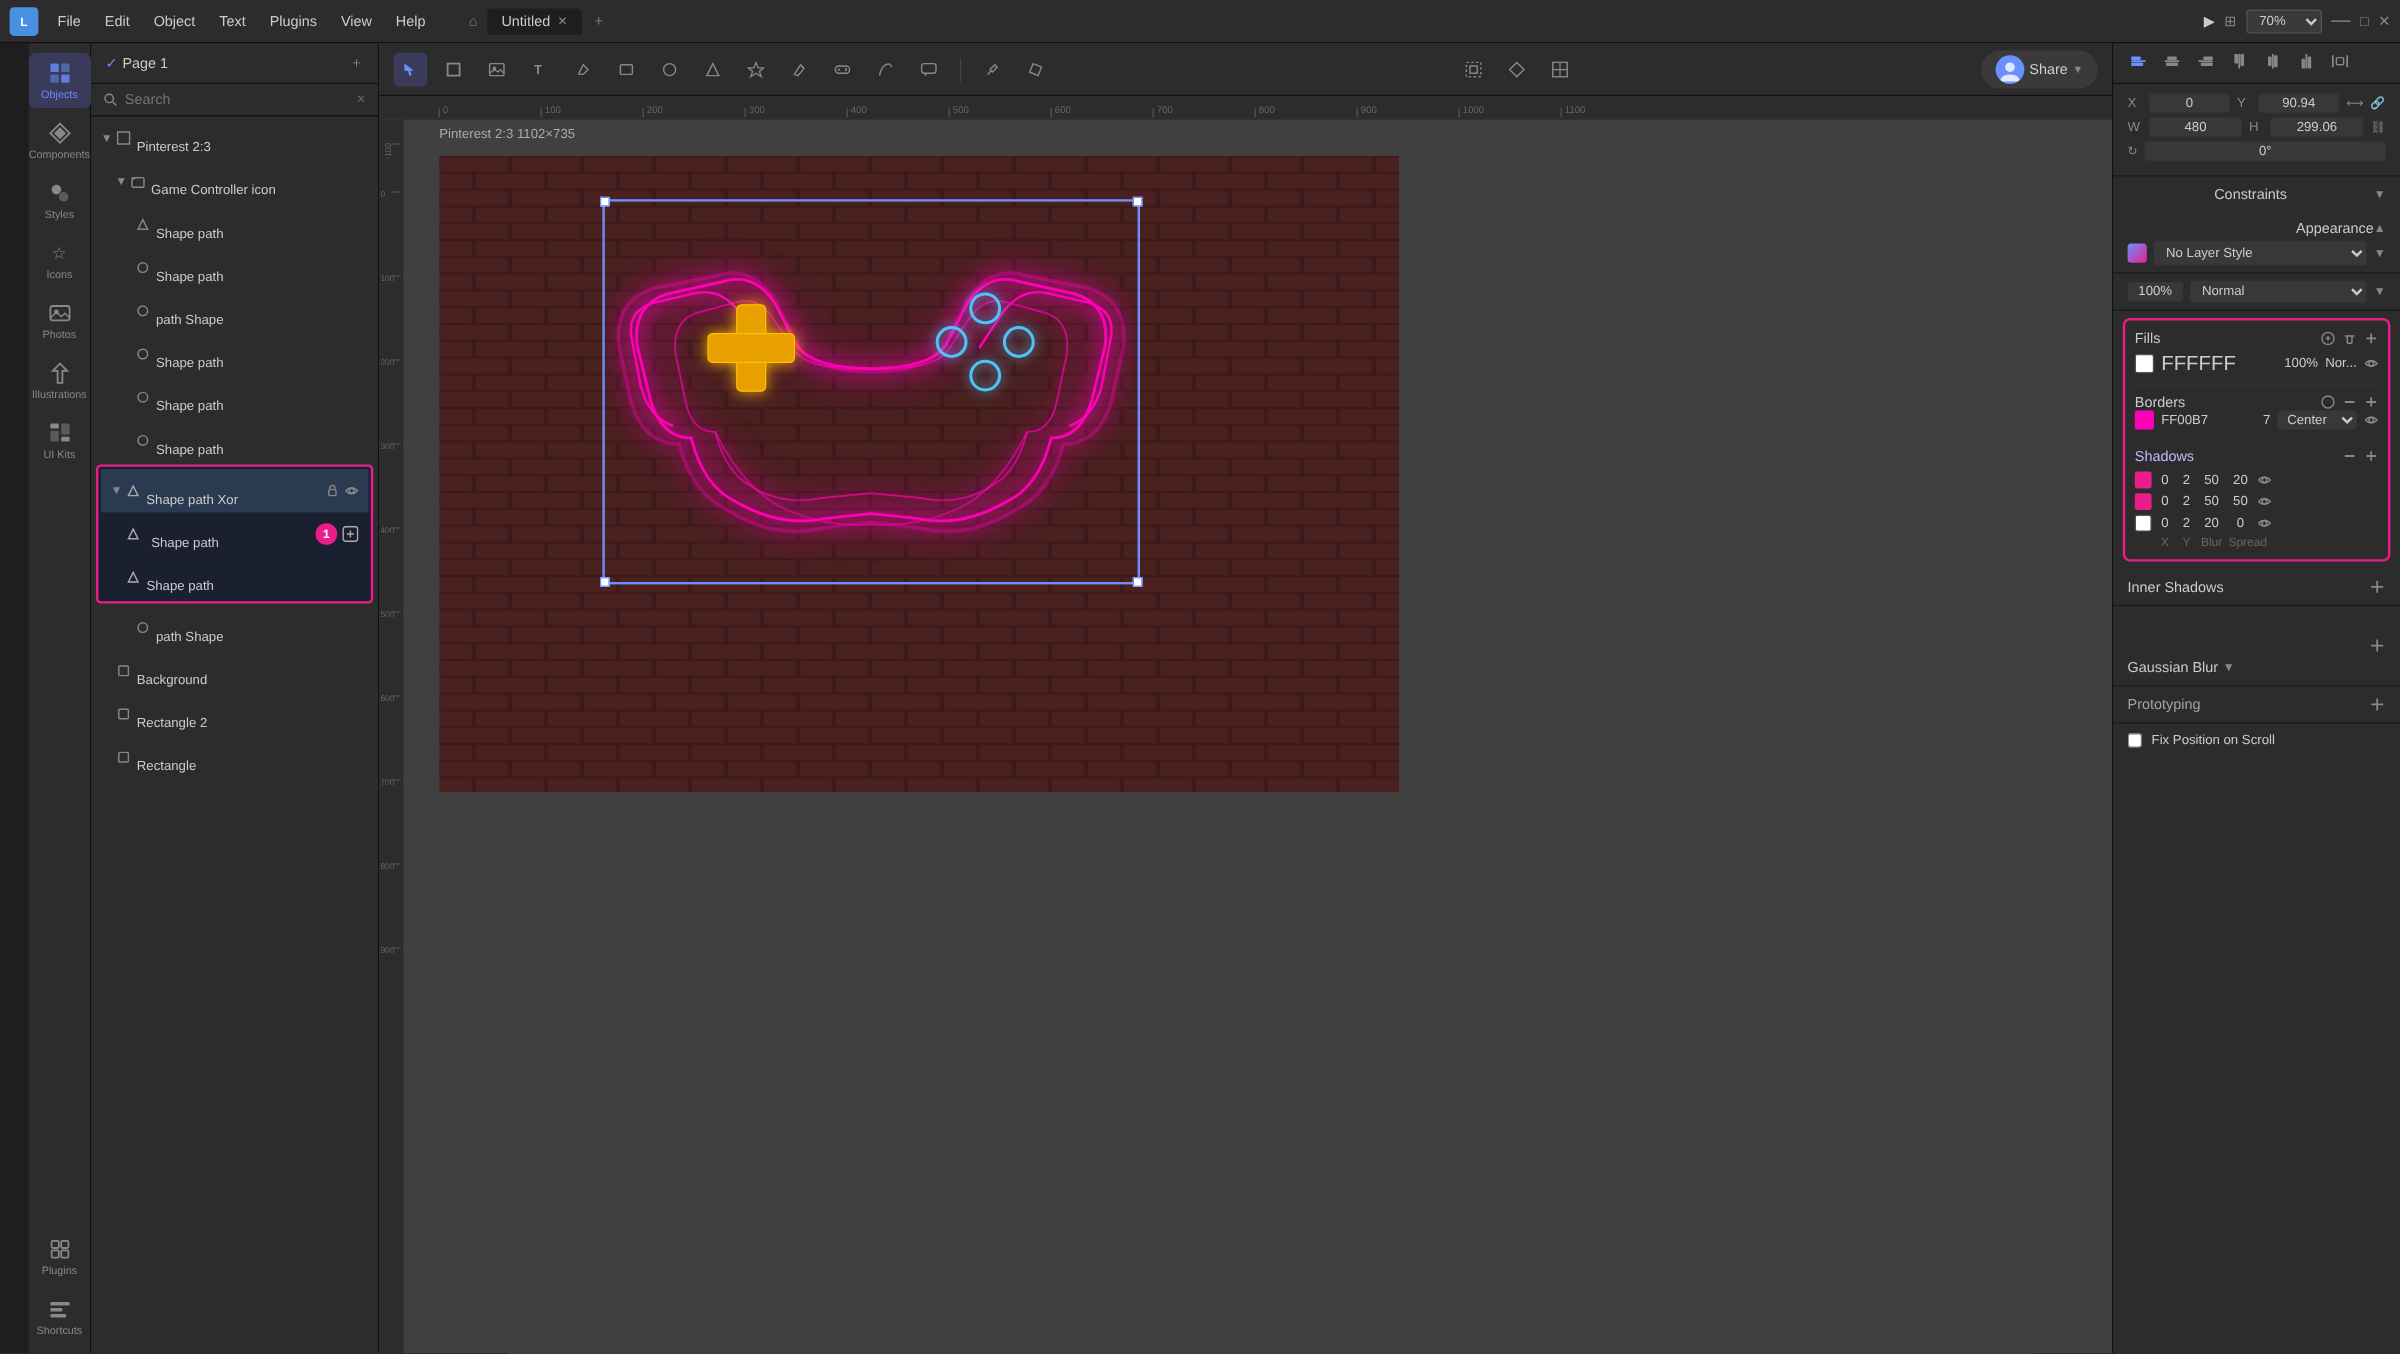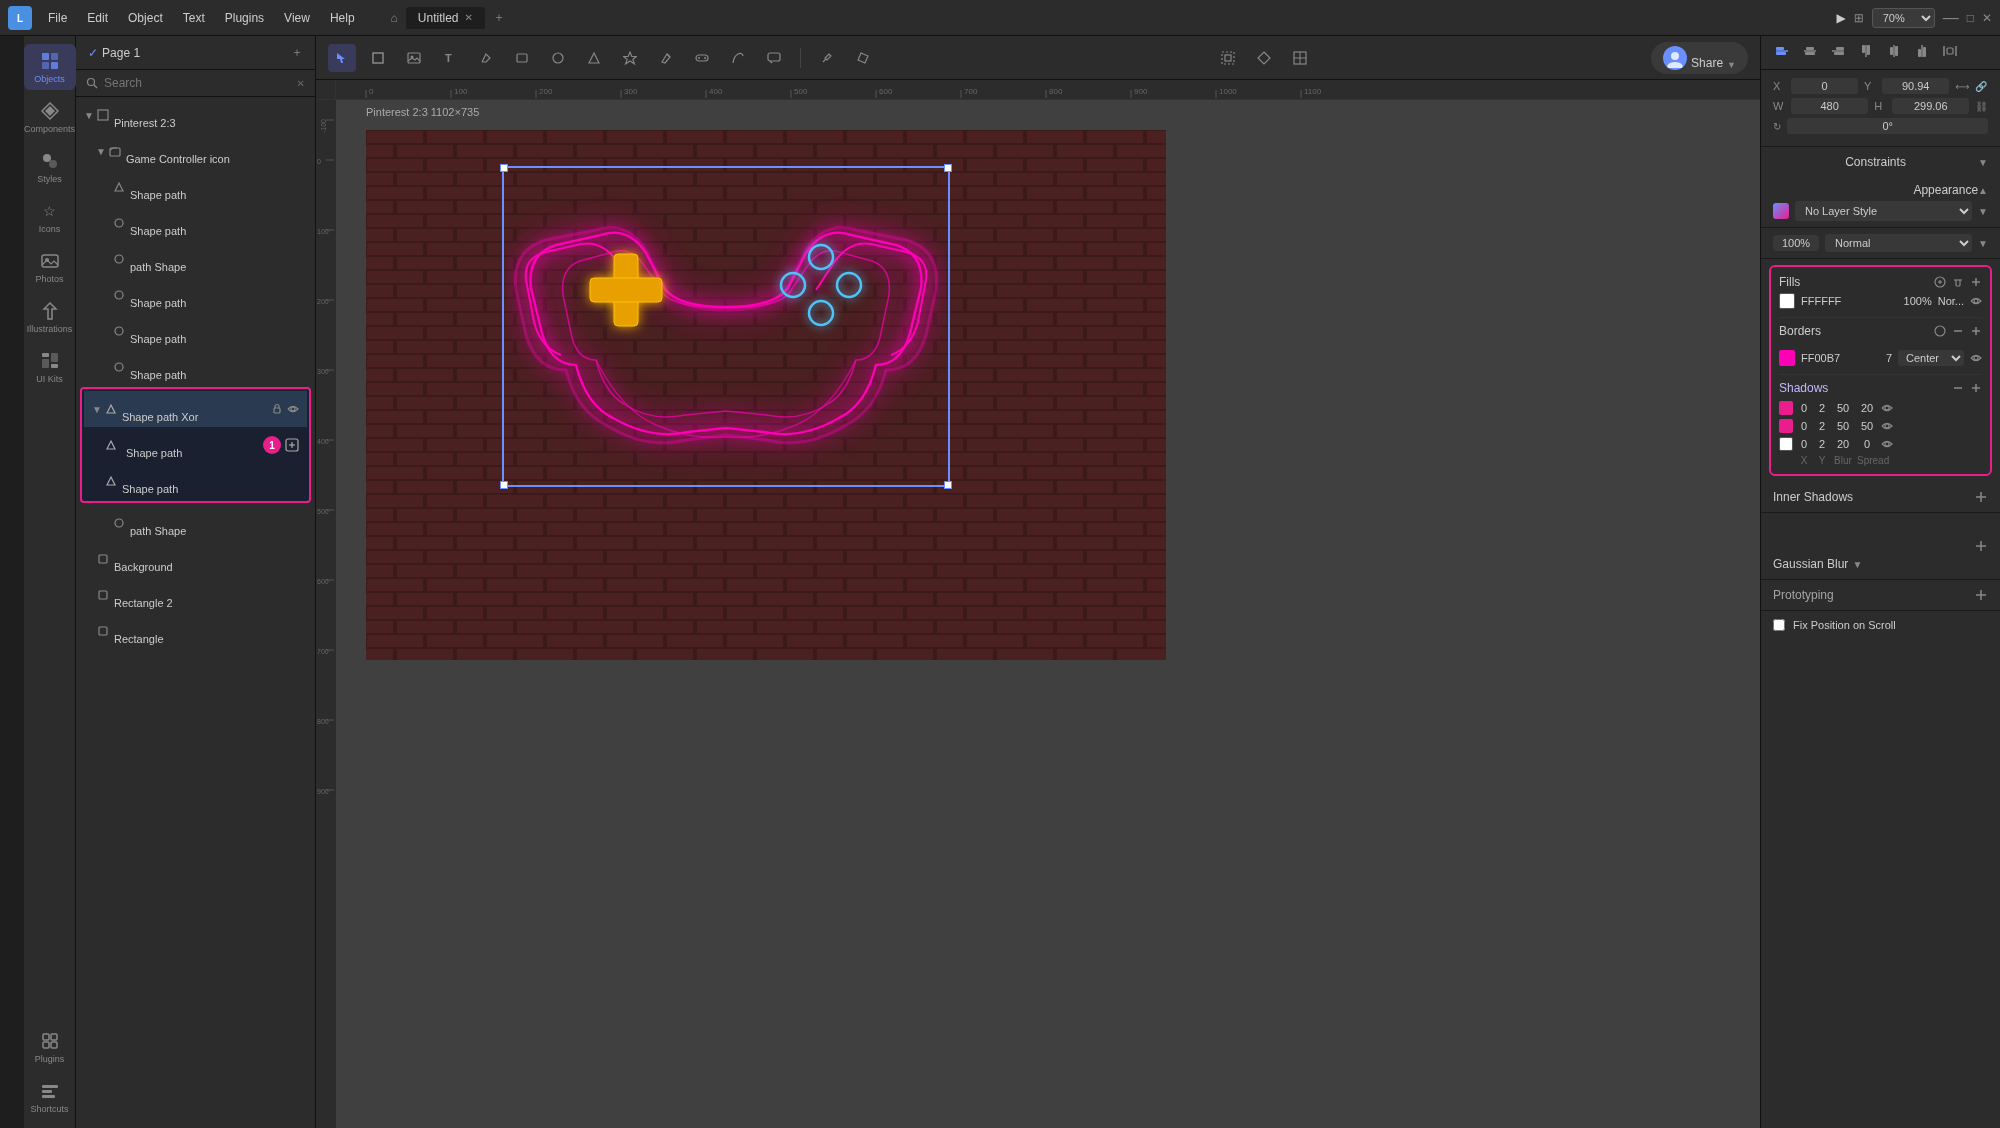--- a/index.html
+++ b/index.html
@@ -45,21 +45,21 @@
     .layer-badge { background: #e91e8c; color: white; border-radius: 50%; width: 18px; height: 18px; display: flex; align-items: center; justify-content: center; font-size: 10px; font-weight: bold; }
     .indent-1 { padding-left: 20px; }
     .indent-2 { padding-left: 36px; }
 
     
     .canvas-area { flex: 1; background: #404040; display: flex; flex-direction: column; overflow: hidden; position: relative; }
     .toolbar-row { display: flex; align-items: center; background: #2c2c2c; border-bottom: 1px solid #111; padding: 0 12px; height: 44px; gap: 8px; flex-shrink: 0; }
     .tool-btn { width: 28px; height: 28px; display: flex; align-items: center; justify-content: center; border-radius: 4px; cursor: pointer; color: #888; font-size: 14px; }
     .tool-btn.active { background: #3a3a5a; color: #6a8fff; }
     .toolbar-spacer { flex: 1; }
-    .share-btn { display: flex; align-items: flex-end; gap: 4px; background: #3a3a3a; border-radius: 16px; padding: 4px 12px; cursor: pointer; color: #ccc; font-size: 12px; }
+    .share-btn { display: flex; align-items: center; gap: 4px; background: #3a3a3a; border-radius: 16px; padding: 4px 12px; cursor: pointer; color: #ccc; font-size: 12px; }
     .share-avatar { width: 24px; height: 24px; border-radius: 50%; background: #6a8fff; display: flex; align-items: center; justify-content: center; overflow: hidden; }
 
     .ruler-row { height: 20px; background: #2c2c2c; display: flex; flex-shrink: 0; position: relative; border-bottom: 1px solid #333; }
     .ruler-corner { width: 20px; height: 20px; background: #2c2c2c; flex-shrink: 0; border-right: 1px solid #333; border-bottom: 1px solid #333; }
     .ruler-h { flex: 1; position: relative; overflow: hidden; }
 
     .canvas-with-ruler { display: flex; flex: 1; overflow: hidden; }
     .canvas-viewport { flex: 1; overflow: hidden; position: relative; }
 
     
@@ -782,34 +782,34 @@
               </svg>
             <svg width="12" height="12" viewBox="0 0 12 12">
                 <line x1="6" y1="2" x2="6" y2="10" stroke="#888" stroke-width="1.5"></line>
                 <line x1="2" y1="6" x2="10" y2="6" stroke="#888" stroke-width="1.5"></line>
               </svg>
           </div>
         </div>
 
         <div style="display:flex;align-items:center;gap:6px;">
           <div style="width:16px;height:16px;background:#ffffff;border-radius:2px;border:1px solid #555;"></div>
-          <span style="color:#ccc;font-size:11px;flex:1;">FFFFFF</span>
+          <span style="color:#ccc;font-size:17px;flex:1;">FFFFFF</span>
           <span style="color:#ccc;font-size:11px;">100%</span>
           <span style="color:#ccc;font-size:11px;">Nor...</span>
           <svg width="12" height="12" viewBox="0 0 12 12">
               <circle cx="6" cy="6" r="2" fill="none" stroke="#888" stroke-width="1.2"></circle>
               <path d="M1 6 Q6 1 11 6 Q6 11 1 6" fill="none" stroke="#888" stroke-width="1.2"></path>
             </svg>
         </div>
       </div>
 
       <div style="height:1px;background:#333;margin:6px 0;"></div>
 
       <div style="margin-bottom:8px;">
-        <div style="display:flex;align-items:center;justify-content:space-between;margin-bottom:12px;">
+        <div style="display:flex;align-items:center;justify-content:space-between;margin-bottom:0;">
           <span style="color:#ccc;font-size:12px;font-weight:500;">Borders</span>
           <div style="display:flex;gap:6px;">
             <svg width="12" height="12" viewBox="0 0 12 12">
                 <circle cx="6" cy="6" r="5" fill="none" stroke="#888" stroke-width="1.2"></circle>
               </svg>
             <svg width="12" height="12" viewBox="0 0 12 12">
                 <line x1="2" y1="6" x2="10" y2="6" stroke="#888" stroke-width="1.5"></line>
               </svg>
             <svg width="12" height="12" viewBox="0 0 12 12">
                 <line x1="6" y1="2" x2="6" y2="10" stroke="#888" stroke-width="1.5"></line>

